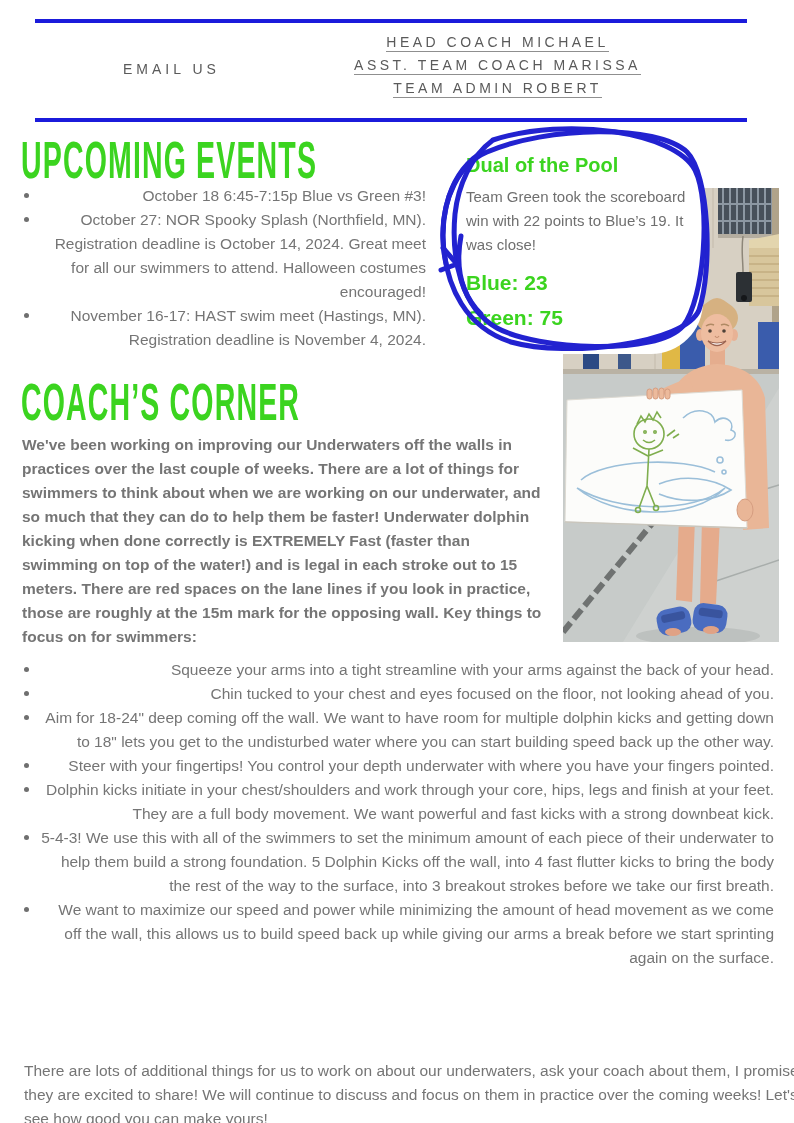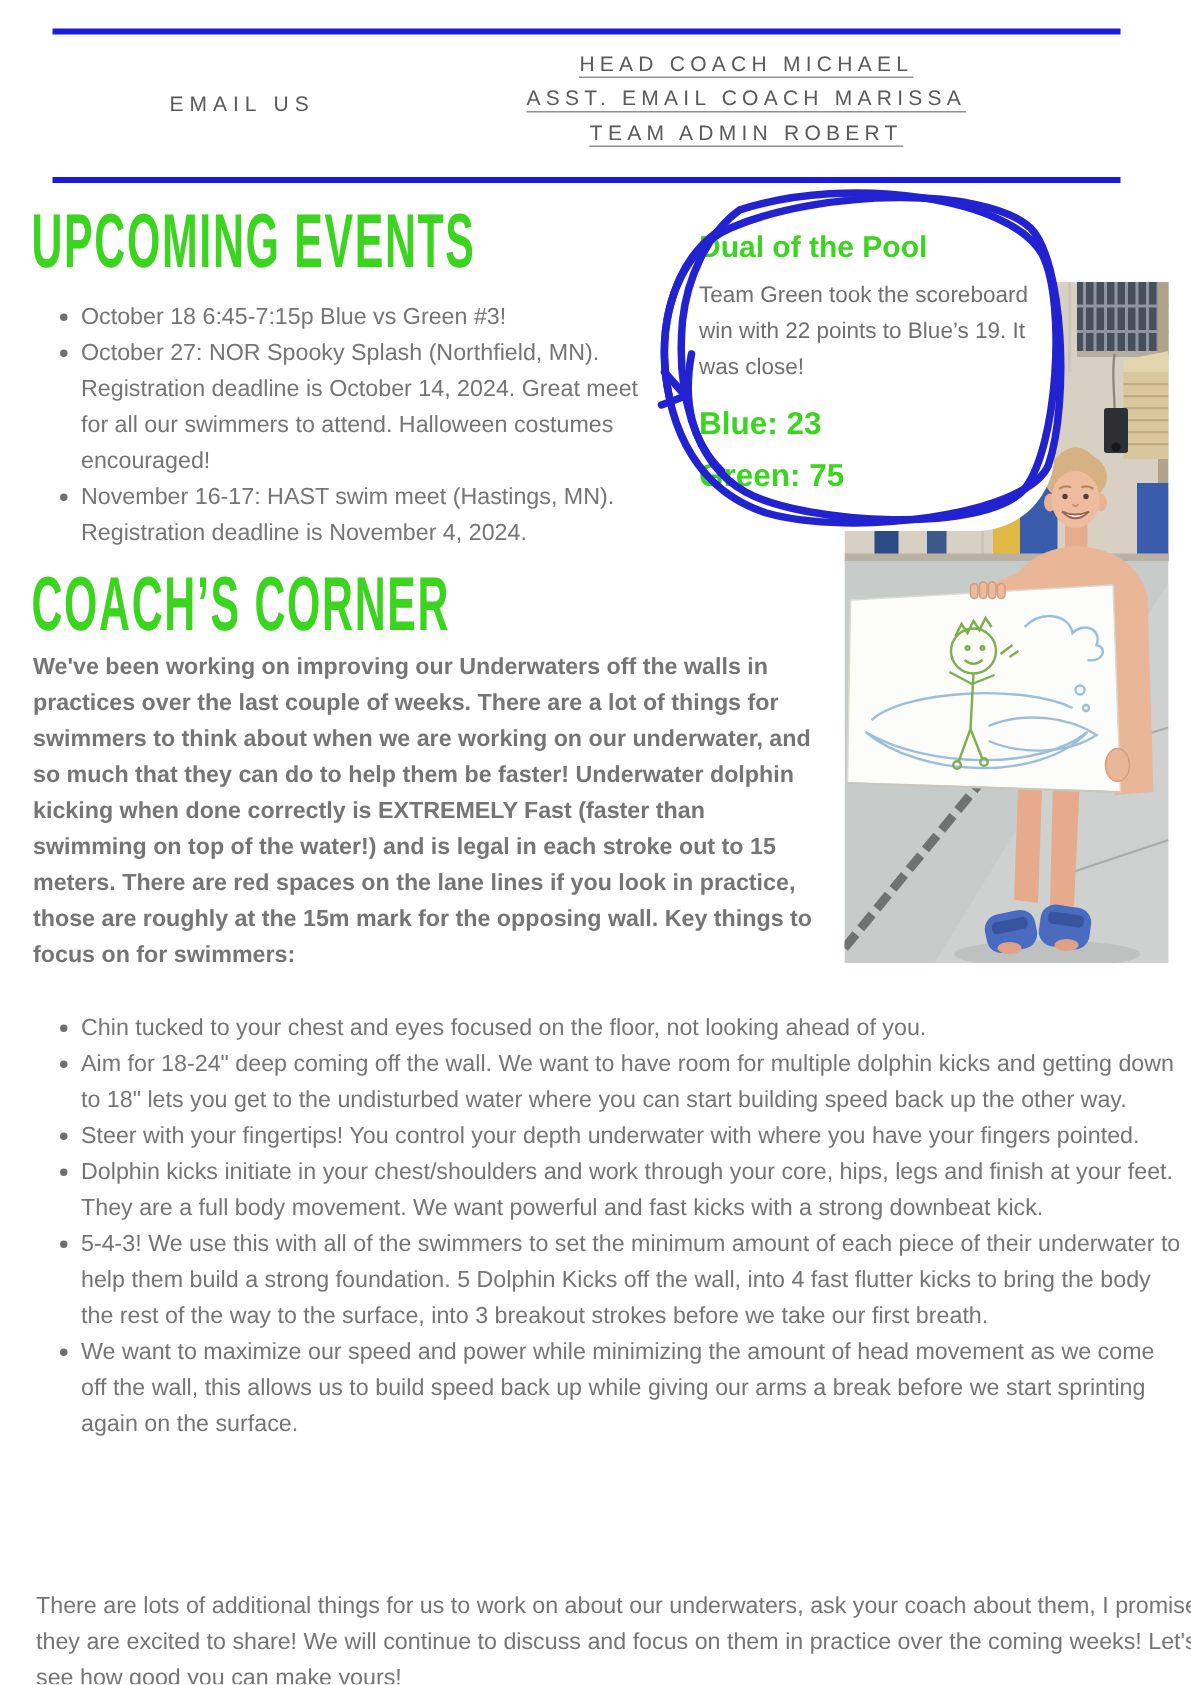--- a/index.html
+++ b/index.html
@@ -12,38 +12,38 @@
   html,body{margin:0;padding:0;background:#ffffff;}
   .page{
     position:relative;width:794px;height:1123px;background:#fff;overflow:hidden;
     font-family:"Liberation Sans",sans-serif;
   }
   
   .rule{position:absolute;left:35px;width:712px;height:4px;background:var(--rule);}
   .rule.top{top:19px;}
   .rule.bottom{top:118px;}
   .email{
-    position:absolute;left:113px;top:61px;font-size:14px;letter-spacing:4px;
+    position:absolute;left:123px;top:61px;font-size:14px;letter-spacing:4px;
     color:var(--hdr);text-decoration:none;white-space:nowrap;
   }
   .coach-links{position:absolute;left:340px;top:33px;width:315px;text-align:center;}
   .coach-links a{
     display:inline-block;font-size:14px;letter-spacing:3.5px;color:var(--hdr);
     text-decoration:none;border-bottom:1.5px solid #8f8f8f;line-height:18px;margin-bottom:4px;
     white-space:nowrap;
   }
   
   .headline{position:absolute;left:21px;margin:0;font-weight:700;font-size:51px;line-height:1;
     color:var(--green);letter-spacing:2px;white-space:nowrap;}
   .headline .squish{display:inline-block;transform:scaleX(.56);transform-origin:0 0;}
   .headline.h-events{top:135px;}
   .headline.h-coach{top:377px;}
   
   .bodytext{color:var(--body);font-size:15.5px;line-height:24px;}
-  ul.dotlist{position:absolute;list-style:none;margin:16px;padding:0;}
+  ul.dotlist{position:absolute;list-style:none;margin:0;padding:0;text-align:right;}
   ul.dotlist li{position:relative;padding-left:16px;}
   ul.dotlist li::before{
     content:"";position:absolute;left:2px;top:9px;width:5px;height:5px;border-radius:50%;
     background:#6f6f6f;
   }
   .events{top:184px;left:22px;width:404px;}
   .tips{top:658px;left:22px;width:752px;}
   .intro{position:absolute;top:433px;left:22px;width:524px;margin:0;font-weight:bold;}
   .outro{position:absolute;top:1043px;left:8px;width:778px;margin:16px;}
   
@@ -62,21 +62,21 @@
 </style>
 </head>
 <body>
 
 <div class="page">
 
   <div class="rule top"></div>
   <a class="email" href="#">EMAIL US</a>
   <nav class="coach-links">
     <a href="#">HEAD COACH MICHAEL</a><br>
-    <a href="#">ASST. EMAIL COACH MARISSA</a><br>
+    <a href="#">ASST. TEAM COACH MARISSA</a><br>
     <a href="#">TEAM ADMIN ROBERT</a>
   </nav>
   <div class="rule bottom"></div>
 
   <h2 class="headline h-events"><span class="squish">UPCOMING EVENTS</span></h2>
   <ul class="dotlist bodytext events">
     <li>October 18 6:45-7:15p Blue vs Green #3!</li>
     <li>October 27: NOR Spooky Splash (Northfield, MN). Registration deadline is October 14, 2024. Great meet for all our swimmers to attend. Halloween costumes encouraged!</li>
     <li>November 16-17: HAST swim meet (Hastings, MN). Registration deadline is November 4, 2024.</li>
   </ul>
@@ -212,20 +212,21 @@
       <path d="M20,150 C10,110 18,60 52,36"></path>
       <path d="M34,118 C28,150 34,176 54,196"></path>
       <path d="M16,130 L30,146 L14,152"></path>
     </g>
   </svg>
 
   <h2 class="headline h-coach"><span class="squish">COACH’S CORNER</span></h2>
   <p class="bodytext intro">We've been working on improving our Underwaters off the walls in practices over the last couple of weeks. There are a lot of things for swimmers to think about when we are working on our underwater, and so much that they can do to help them be faster! Underwater dolphin kicking when done correctly is EXTREMELY Fast (faster than swimming on top of the water!) and is legal in each stroke out to 15 meters. There are red spaces on the lane lines if you look in practice, those are roughly at the 15m mark for the opposing wall. Key things to focus on for swimmers:</p>
 
   <ul class="dotlist bodytext tips">
+    <li>Squeeze your arms into a tight streamline with your arms against the back of your head.</li>
     <li>Chin tucked to your chest and eyes focused on the floor, not looking ahead of you.</li>
     <li>Aim for 18-24" deep coming off the wall. We want to have room for multiple dolphin kicks and getting down to 18" lets you get to the undisturbed water where you can start building speed back up the other way.</li>
     <li>Steer with your fingertips! You control your depth underwater with where you have your fingers pointed.</li>
     <li>Dolphin kicks initiate in your chest/shoulders and work through your core, hips, legs and finish at your feet. They are a full body movement. We want powerful and fast kicks with a strong downbeat kick.</li>
     <li>5-4-3! We use this with all of the swimmers to set the minimum amount of each piece of their underwater to help them build a strong foundation. 5 Dolphin Kicks off the wall, into 4 fast flutter kicks to bring the body the rest of the way to the surface, into 3 breakout strokes before we take our first breath.</li>
     <li>We want to maximize our speed and power while minimizing the amount of head movement as we come off the wall, this allows us to build speed back up while giving our arms a break before we start sprinting again on the surface.</li>
   </ul>
 
   <p class="bodytext outro">There are lots of additional things for us to work on about our underwaters, ask your coach about them, I promise they are excited to share! We will continue to discuss and focus on them in practice over the coming weeks! Let's see how good you can make yours!</p>
 

